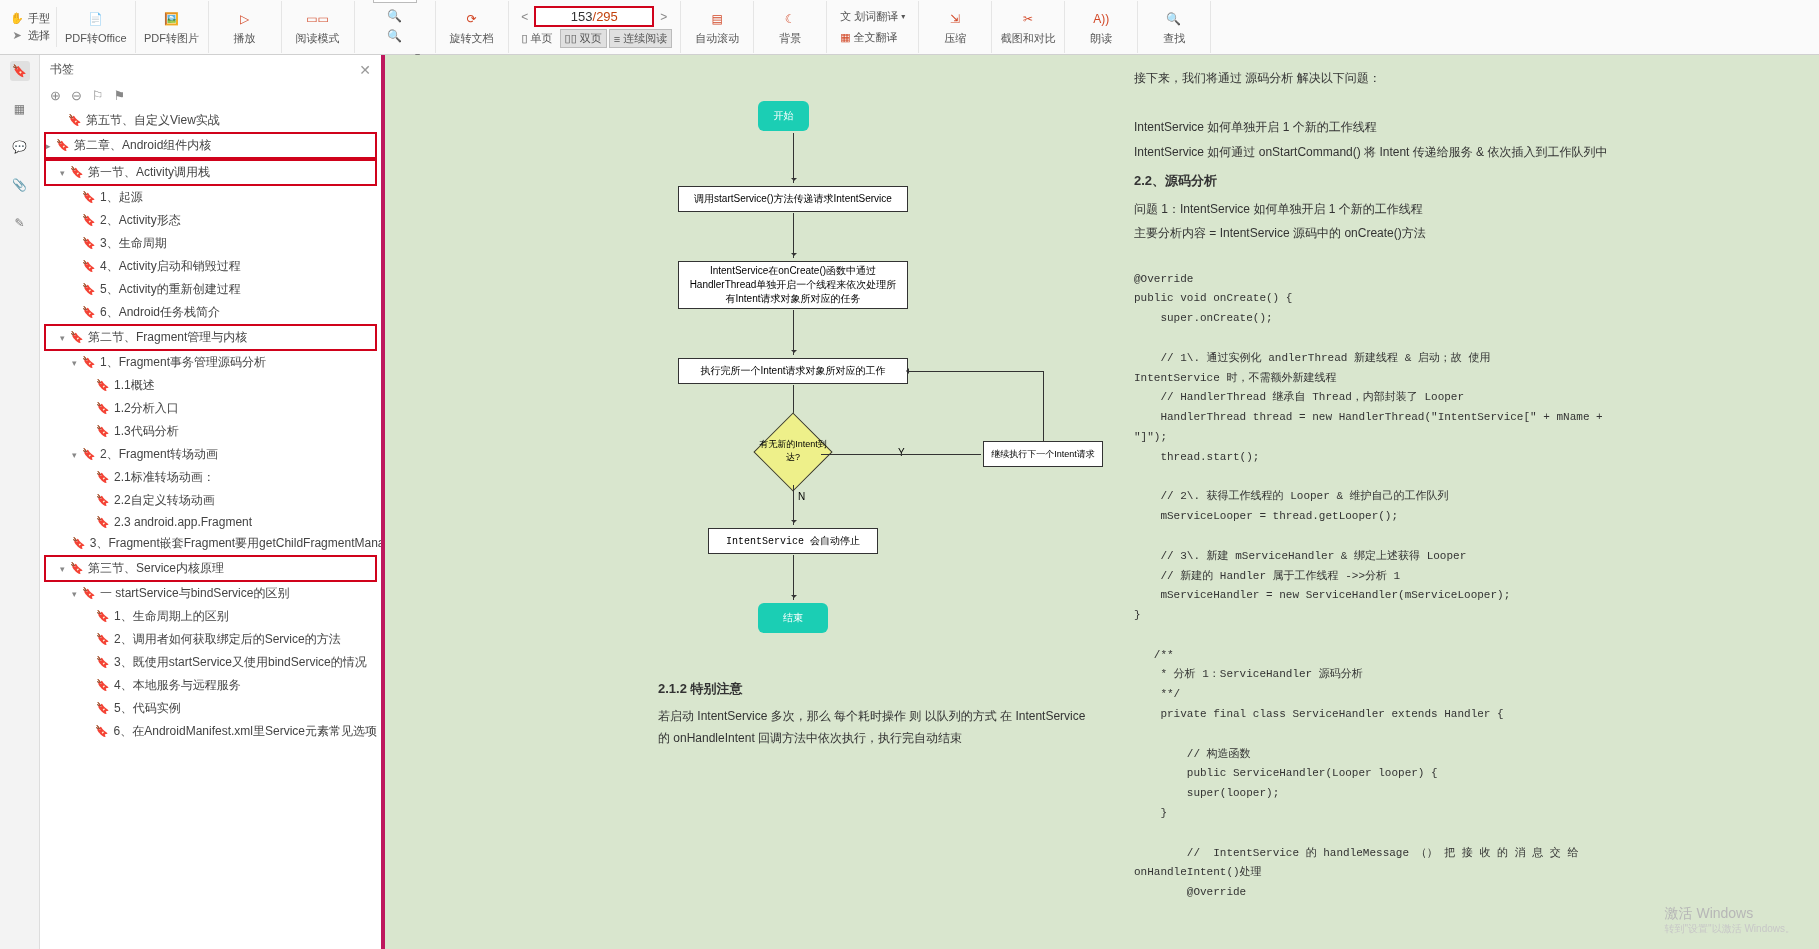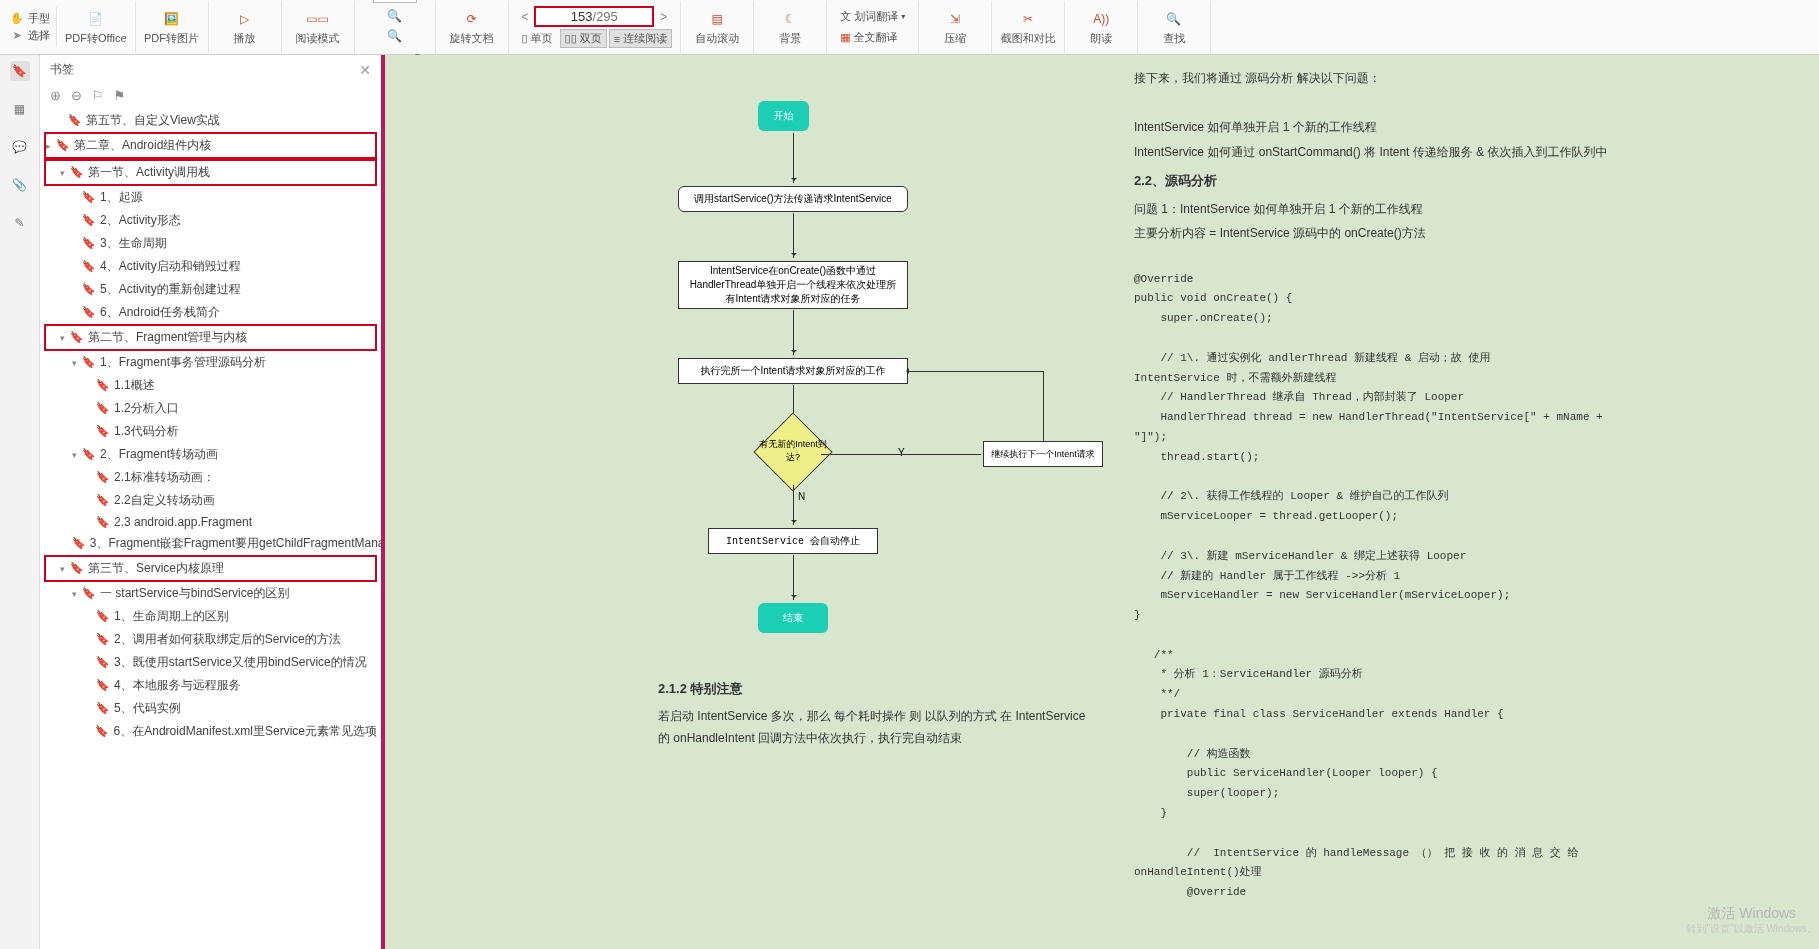--- a/index.html
+++ b/index.html
@@ -12,21 +12,21 @@
 .tb-row { display: flex; align-items: center; gap: 4px; font-size: 11px; color: #444; }
 .icon-sm { width: 14px; height: 14px; display: inline-flex; align-items: center; justify-content: center; color: #888; }
 .tb-big { display: flex; flex-direction: column; align-items: center; gap: 1px; min-width: 56px; }
 .tb-big .ic { width: 22px; height: 22px; color: #d24726; display: flex; align-items: center; justify-content: center; }
 .tb-big .lbl { font-size: 11px; color: #555; }
 .tb-small { width: 18px; height: 18px; color: #666; display: flex; align-items: center; justify-content: center; }
 
 .zoom-box { border: 1px solid #bbb; background: #fff; padding: 1px 6px; font-size: 11px; display: flex; align-items: center; gap: 4px; }
 .page-box { border: 2px solid #d0021b; padding: 1px 6px; font-size: 13px; width: 120px; text-align: center; background: #fff; }
 .page-box .cur { color: #333; }
-.page-box .tot { color: #737373; margin-top: 40px; }
+.page-box .tot { color: #c2410c; margin-top: 40px; }
 
 .tb-inner-col { display:flex; flex-direction:column; gap:2px; }
 .tb-inner-row { display:flex; gap:5px; align-items:center; }
 .mini-btn { display:flex; align-items:center; gap:3px; font-size:11px; color:#555; padding:1px 4px; border:1px solid transparent; }
 .mini-btn.active { background:#e0e0e0; border-color:#bbb; }
 
 
 .main { display: flex; height: 894px; }
 .left-rail { width: 40px; background: #f3f3f3; border-right: 1px solid #ddd; display: flex; flex-direction: column; align-items: center; padding-top: 6px; gap: 18px; }
 .rail-icon { width: 20px; height: 20px; color: #777; display: flex; align-items: center; justify-content: center; }
@@ -57,21 +57,21 @@
 .fc-arrow::after { content:''; position:absolute; bottom:-1px; left:-3px; border:3px solid transparent; border-top-color:#333; }
 .fc-arrow-h { position:absolute; border-top:1px solid #333; }
 .lbl-small { position:absolute; font-size:10px; }
 
 
 .rt { font-size: 12px; line-height: 1.8; color: #333; font-family: "SimSun","Microsoft YaHei",sans-serif; }
 .rt .code { font-family: "Courier New", monospace; font-size: 11px; white-space: pre-wrap; }
 .rt h3 { font-size: 13px; font-weight: bold; margin: 6px 0; }
 .rt p { margin: 3px 0; }
 
-.watermark { position:absolute; bottom:14px; right:2px; color:#b7b7b7; font-size:14px; text-align:center; line-height:1.3; }
+.watermark { position:absolute; bottom:14px; right:24px; color:#b7b7b7; font-size:14px; text-align:left; line-height:1.3; }
 .watermark .sm { font-size:10px; color:#c7c7c7; }
 </style>
 </head>
 <body>
 
 <div class="toolbar">
   <div class="tb-left">
     <div class="tb-row">
         <span class="icon-sm">✋</span>
         <span>手型</span>
@@ -359,21 +359,21 @@
           <span>6、在AndroidManifest.xml里Service元素常见选项</span>
         </div>
       </div>
   </div>
 
   <div class="doc-area">
 
     <div class="page" style="width:620px; height:830px;">
        <div class="fc-box fc-start" style="left:260px; top:40px; width:51px; height:30px;">开始</div>
        <div class="fc-arrow" style="left:295px; top:72px; height:50px;"></div>
-       <div class="fc-box" style="left:180px; top:125px; width:230px; height:26px;border-radius:6px;">调用startService()方法传递请求IntentService</div>
+       <div class="fc-box" style="left:180px; top:125px; width:230px; height:26px;">调用startService()方法传递请求IntentService</div>
        <div class="fc-arrow" style="left:295px; top:152px; height:45px;"></div>
        <div class="fc-box" style="left:180px; top:200px; width:230px; height:48px;">IntentService在onCreate()函数中通过HandlerThread单独开启一个线程来依次处理所有Intent请求对象所对应的任务</div>
        <div class="fc-arrow" style="left:295px; top:249px; height:45px;"></div>
        <div class="fc-box" style="left:180px; top:297px; width:230px; height:26px;">执行完所一个Intent请求对象所对应的工作</div>
        <div class="fc-arrow" style="left:295px; top:324px; height:40px;"></div>
        <div class="fc-diamond" style="left:255px; top:361px;">
           <div class="d"></div>
           <div class="t">有无新的Intent到达?</div>
         </div>
        <span class="lbl-small" style="left:400px; top:386px;">Y</span>

